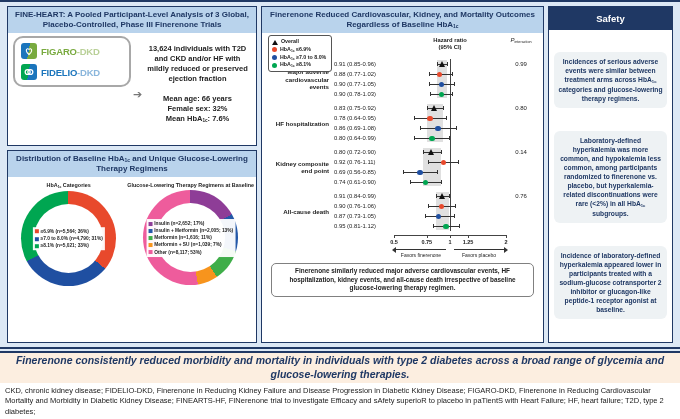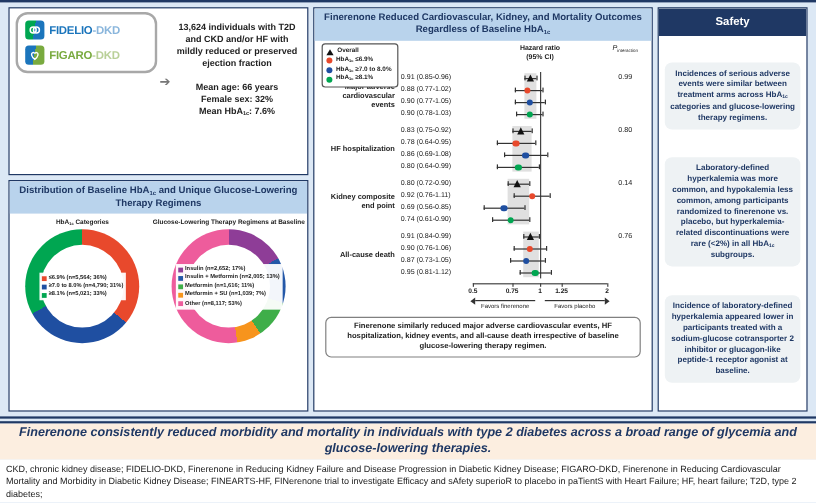--- a/index.html
+++ b/index.html
@@ -118,39 +118,40 @@
 <body>
 
 <div class="page">
 
   <div class="hr-navy"></div>
 
   <div class="content">
 
     <div class="col-left">
       <div class="panel panel-trials">
+        <div class="panel-header">FINE-HEART: A Pooled Participant-Level Analysis of 3 Global, Placebo-Controlled, Phase III Finerenone Trials</div>
         <div class="trials-body">
           <div class="logo-side">
             <div class="logo-box">
+                <div class="trial">
+                  <span class="trial-icon" style="background:linear-gradient(100deg,#1b75bc 48%,#79aa3f 48%)">
+                    <svg viewBox="0 0 16 16" width="12" height="12">
+                      <path d="M8 12.6C3.8 9.6 3.6 5.8 5.9 5.1 7.2 4.7 8 6 8 6.4 8 6 8.8 4.7 10.1 5.1 12.4 5.8 12.2 9.6 8 12.6Z" fill="none" stroke="#fff" stroke-width="1.5"></path>
+                    </svg>
+                  </span>
+                  <span class="trial-name" style="color:#79aa3f">FIGARO<span style="color:#b9d098">-DKD</span></span>
+                </div>
                 <div class="trial">
                   <span class="trial-icon" style="background:linear-gradient(100deg,#00a651 48%,#1b75bc 48%)">
                     <svg viewBox="0 0 16 16" width="12" height="12">
                       <circle cx="6.2" cy="8" r="3.3" fill="none" stroke="#fff" stroke-width="1.7"></circle>
                       <circle cx="9.8" cy="8" r="3.3" fill="none" stroke="#fff" stroke-width="1.7"></circle>
                     </svg>
                   </span>
                   <span class="trial-name" style="color:#1b75bc">FIDELIO<span style="color:#8ab6dc">-DKD</span></span>
-                </div>
-                <div class="trial">
-                  <span class="trial-icon" style="background:linear-gradient(100deg,#1b75bc 48%,#79aa3f 48%)">
-                    <svg viewBox="0 0 16 16" width="12" height="12">
-                      <path d="M8 12.6C3.8 9.6 3.6 5.8 5.9 5.1 7.2 4.7 8 6 8 6.4 8 6 8.8 4.7 10.1 5.1 12.4 5.8 12.2 9.6 8 12.6Z" fill="none" stroke="#fff" stroke-width="1.5"></path>
-                    </svg>
-                  </span>
-                  <span class="trial-name" style="color:#79aa3f">FIGARO<span style="color:#b9d098">-DKD</span></span>
                 </div>
               </div>
           </div>
           <div class="arrow-mid">➔</div>
           <div class="pop-side">
             <div>13,624 individuals with T2D and CKD and/or HF with mildly reduced or preserved ejection fraction</div>
             <div class="pop-stats">
               <div>Mean age: 66 years</div>
               <div>Female sex: 32%</div>
               <div>Mean HbA<sub>1c</sub>: 7.6%</div>

